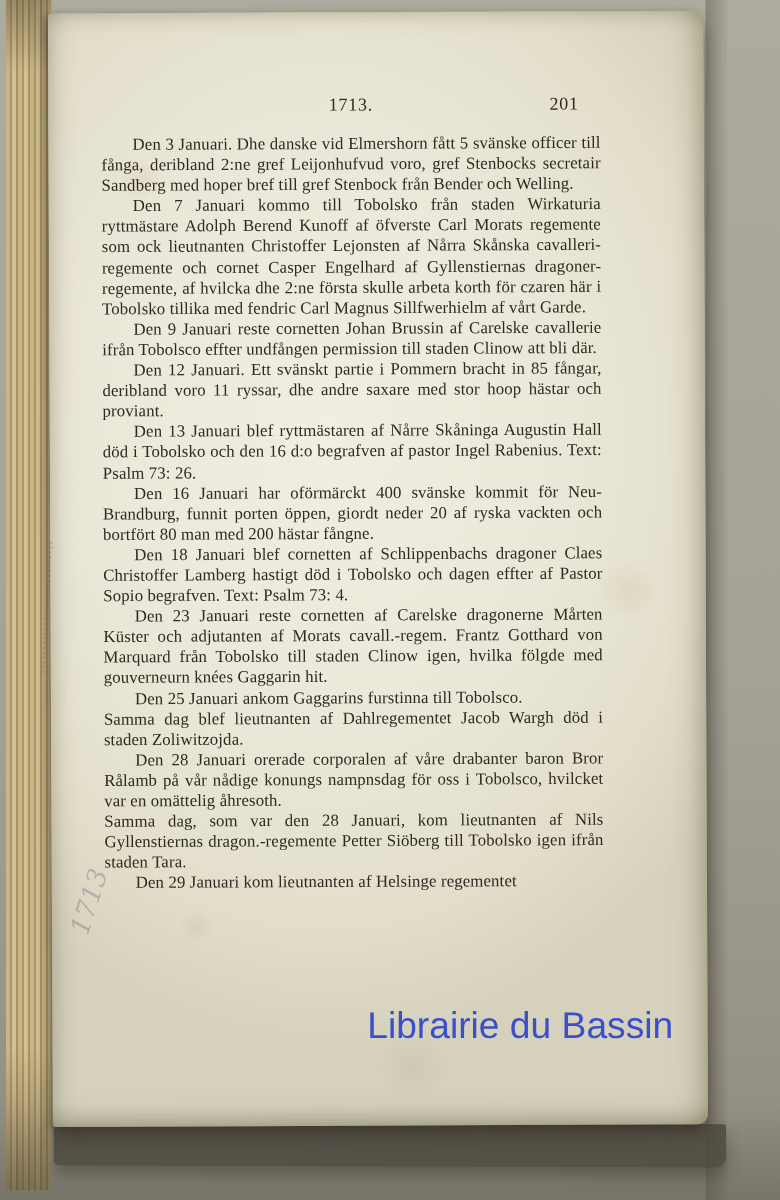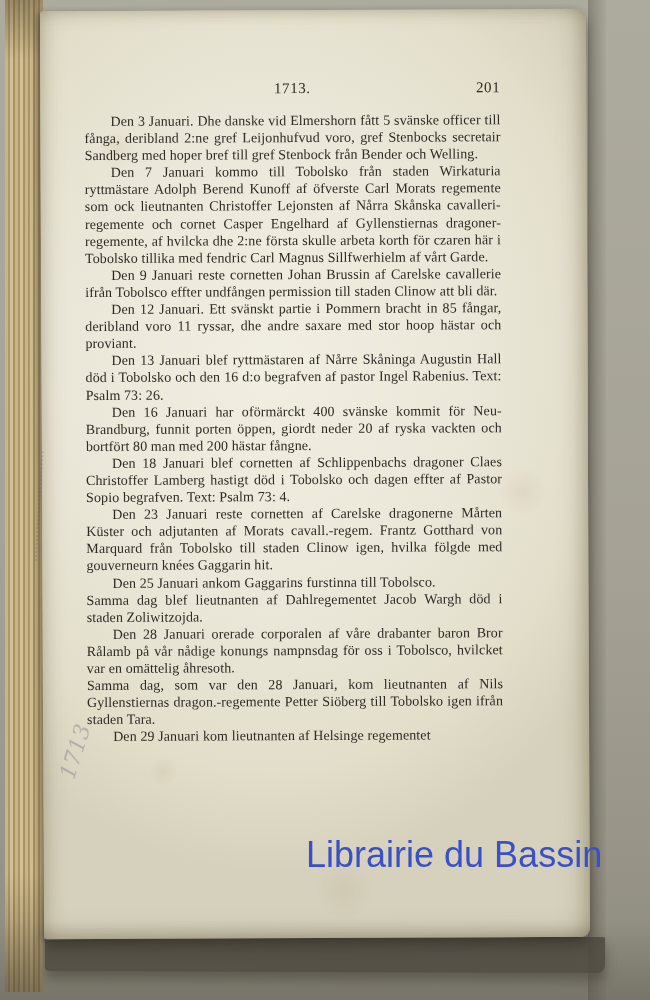--- a/index.html
+++ b/index.html
@@ -69,21 +69,21 @@
       radial-gradient(circle 40px at 55% 95%, rgba(140,115,70,0.08), rgba(140,115,70,0) 70%);
   }
   .page-inner {
     position: absolute; left: 44px; top: 70px; width: 416px;
     color: #2e2a23;
   }
   .header-row {
     position: relative; height: 20px; font-size: 15px; letter-spacing: 0.6px;
   }
   .header-year { position: absolute; left: 0; right: 0; text-align: center; }
-  .header-num  { position: absolute; right: 0; top: 0; }
+  .header-num  { position: absolute; right: 18px; top: 0; }
   .body-text {
     margin-top: 12px;
     font-size: 14px; line-height: 17.1px;
     text-align: justify;
     letter-spacing: 0.1px;
   }
   .body-text p { margin: 0; text-indent: 26px; }
   .body-text p.no-indent { text-indent: 0; }
   
   .marginalia {
@@ -95,21 +95,21 @@
   }
   .scribble {
     position: absolute; left: -4px; top: 440px; width: 2px; height: 110px;
     border-left: 2px dotted rgba(70,75,105,0.18);
     transform: rotate(4deg);
   }
   
   .watermark {
     position: absolute; left: 306px; top: 838px;
     font-family: "Liberation Sans", sans-serif;
-    font-size: 36px; line-height: 34px;
+    font-size: 31px; line-height: 34px;
     color: #3a50c9;
     z-index: 5; white-space: nowrap;
   }
 </style>
 </head>
 <body>
 
 <div class="photo">
 
   <div class="page-edges"></div>

